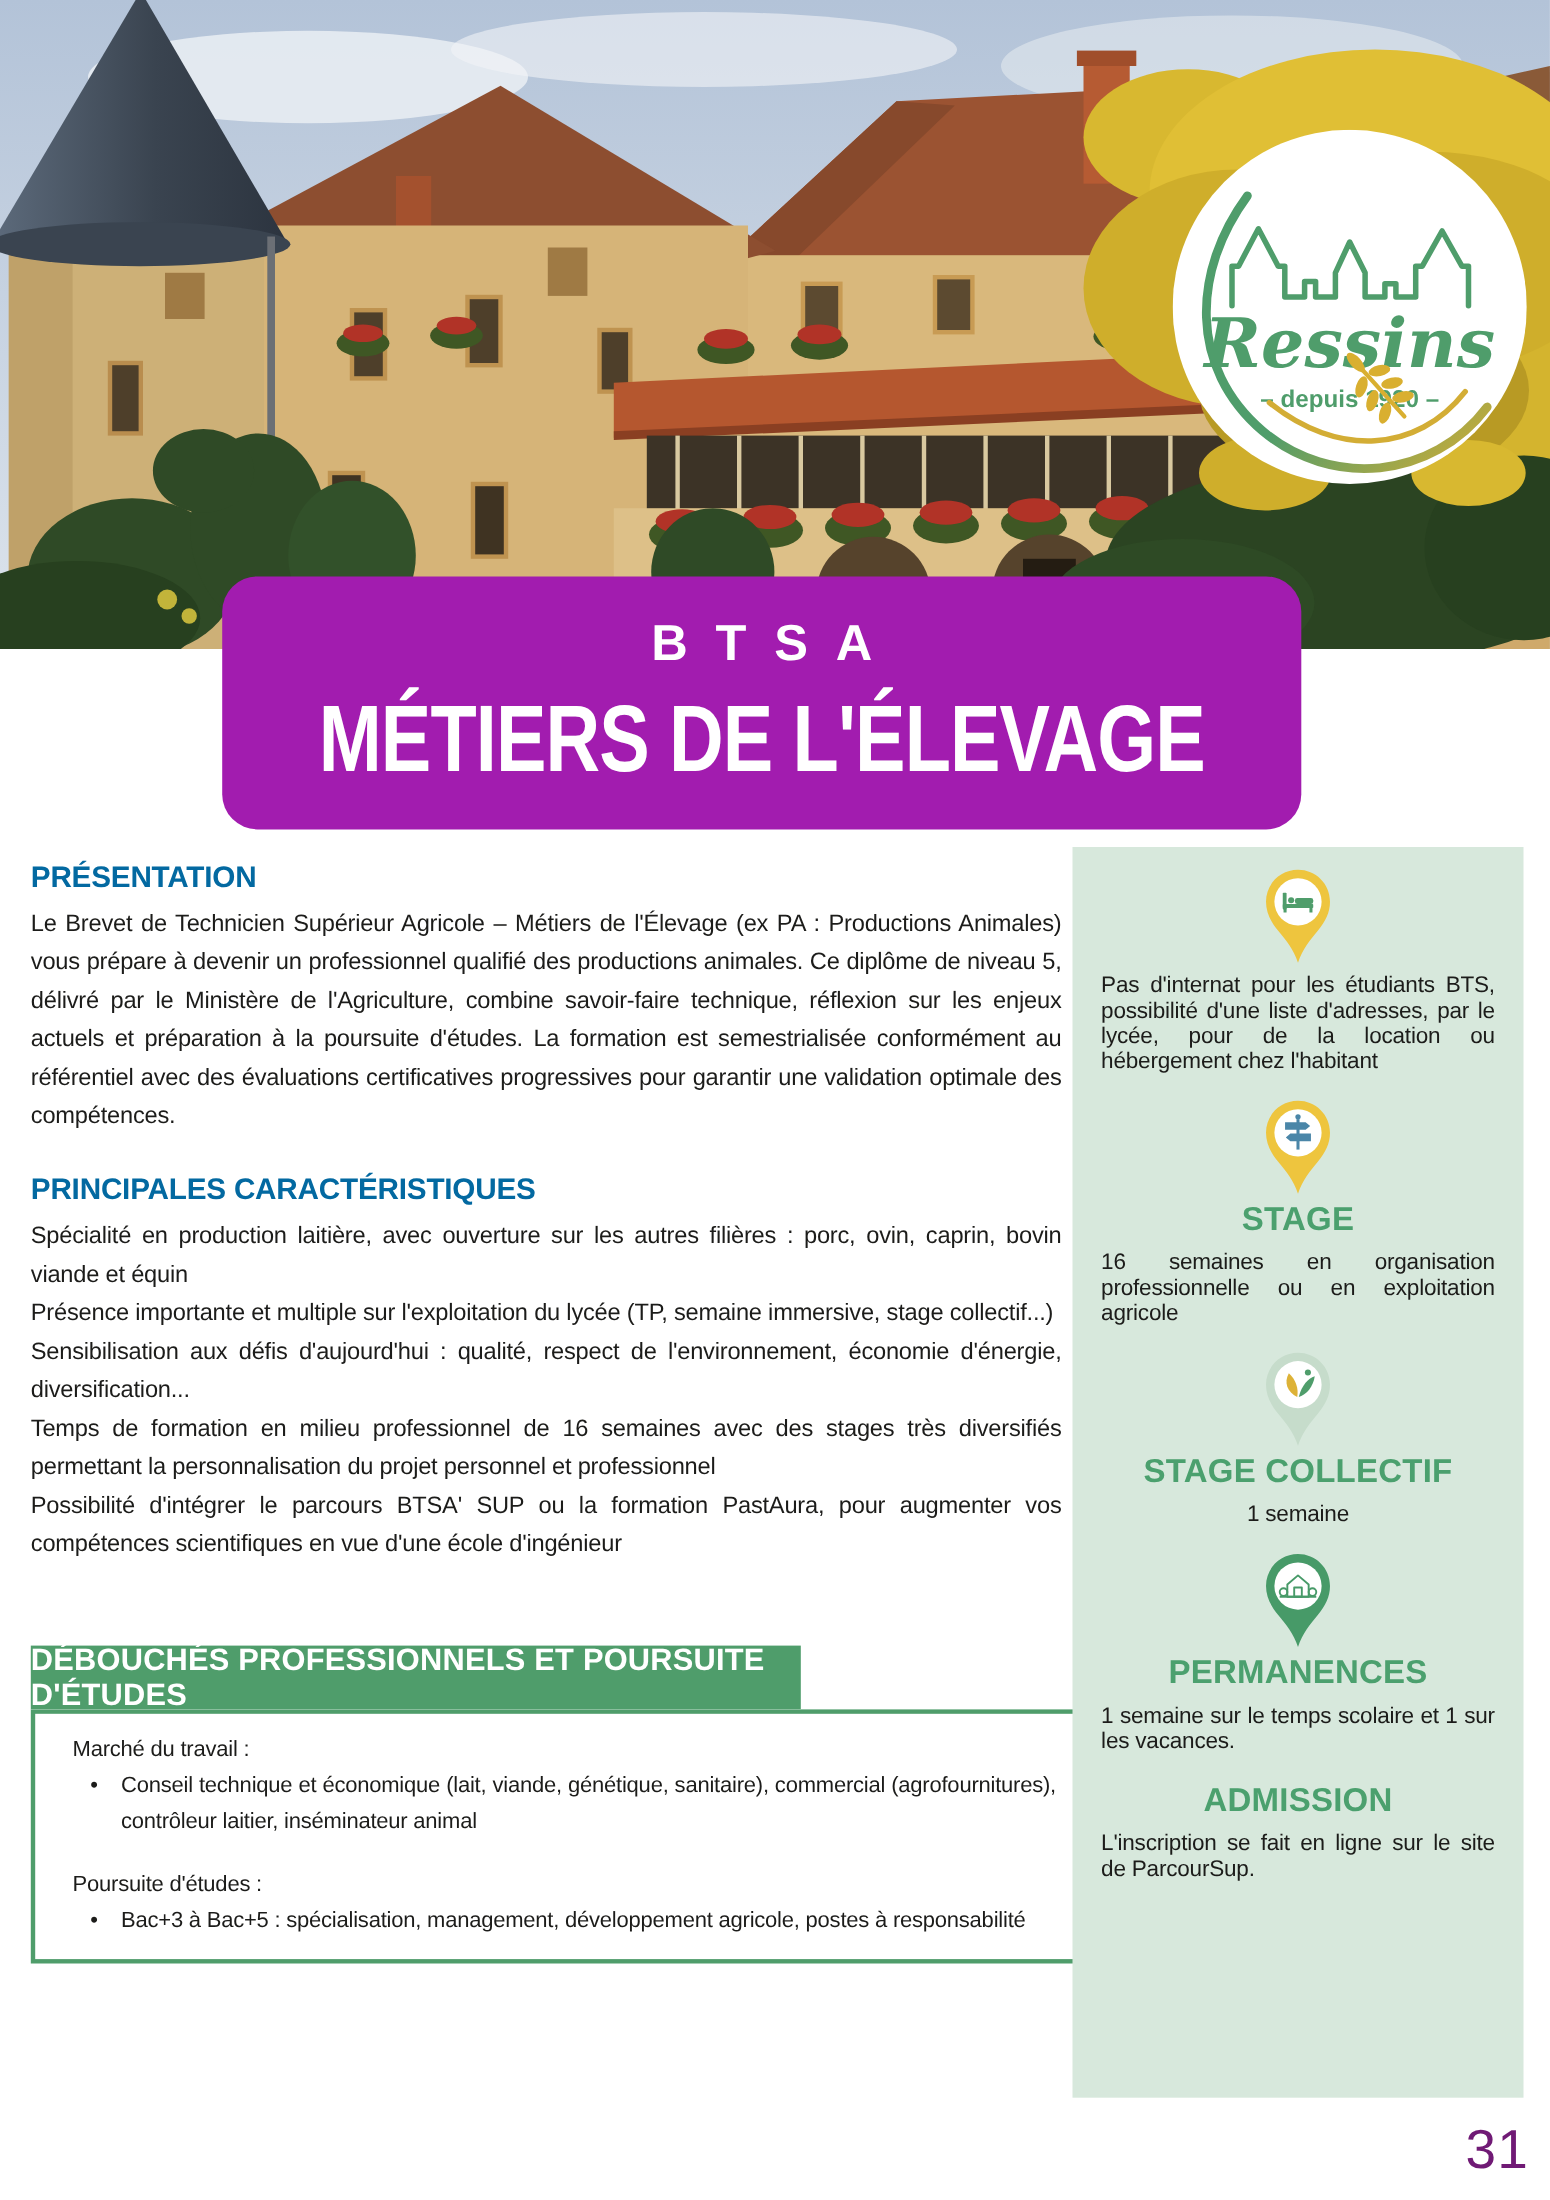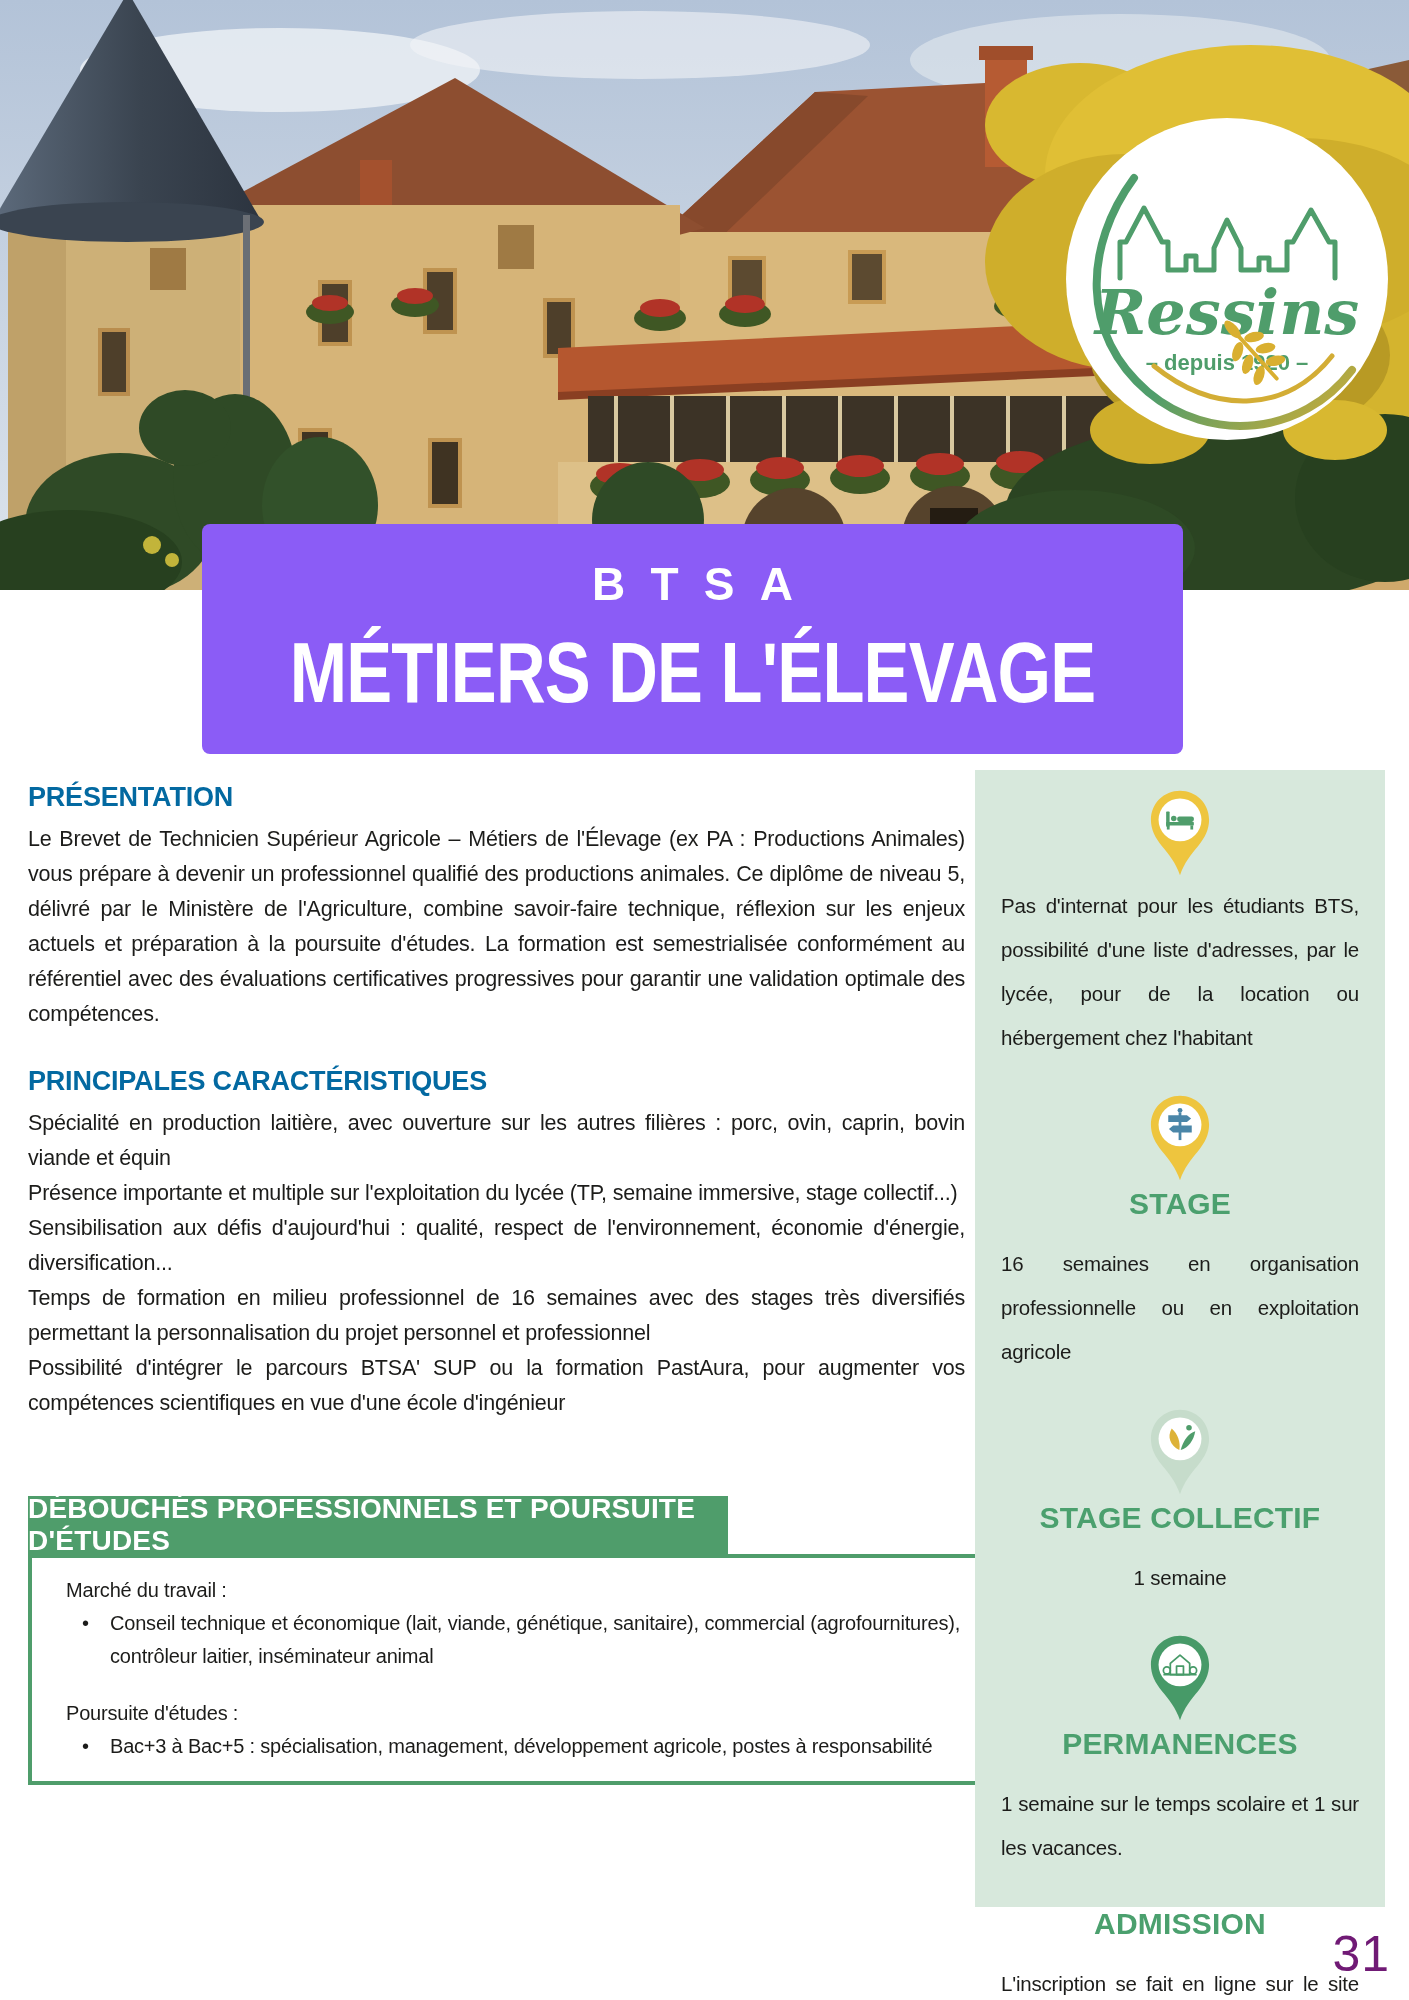--- a/index.html
+++ b/index.html
@@ -10,21 +10,21 @@
   .photo{position:absolute;left:0;top:0;width:1409px;height:590px;overflow:hidden;}
   .photo svg{display:block;}
 
   
   .logo{position:absolute;left:1066px;top:118px;width:322px;height:322px;}
   .logo svg{display:block;}
 
   
   .banner{
     position:absolute;left:202px;top:524px;width:981px;height:230px;
-    background:#8b5cf6;border-radius:8px;
+    background:#a21caf;border-radius:32px;
     display:flex;flex-direction:column;align-items:center;justify-content:center;gap:12px;
   }
   .banner-line1{
     color:#fff;font-size:46px;font-weight:600;letter-spacing:.55em;padding-left:.55em;
   }
   .banner-line2{
     color:#fff;font-size:86px;font-weight:700;white-space:nowrap;
     transform:scaleX(.8);letter-spacing:-1px;
   }
 
@@ -55,21 +55,21 @@
   .deb-gap{height:24px;}
   .green-link{color:#55a57c;}
 
   
   .sidebar{
     position:absolute;left:975px;top:770px;width:410px;height:1137px;background:#d7e8dc;
     box-sizing:border-box;padding:18px 26px;display:flex;flex-direction:column;align-items:center;
   }
   .pin{width:70px;height:90px;flex:0 0 auto;}
   .pin svg{display:block;width:70px;height:90px;}
-  .sb-text{width:100%;font-size:20.5px;line-height:44px;text-align:justify;letter-spacing:-.2px;margin:15px;}
+  .sb-text{width:100%;font-size:20.5px;line-height:23px;text-align:justify;letter-spacing:-.2px;margin:4px;}
   .sb-heading{font-size:30px;font-weight:700;color:#4ba06e;text-align:center;margin:4px 0 6px 0;letter-spacing:.2px;}
   .sb-center{text-align:center;}
   .mt18{margin-top:18px;} .mt6{margin-top:6px;} .mt22{margin-top:22px;}
 
   .page-number{
     position:absolute;left:1310px;top:1925px;width:80px;text-align:right;
     font-size:50px;color:#701a75;letter-spacing:1px;
   }
 </style>
 </head>

